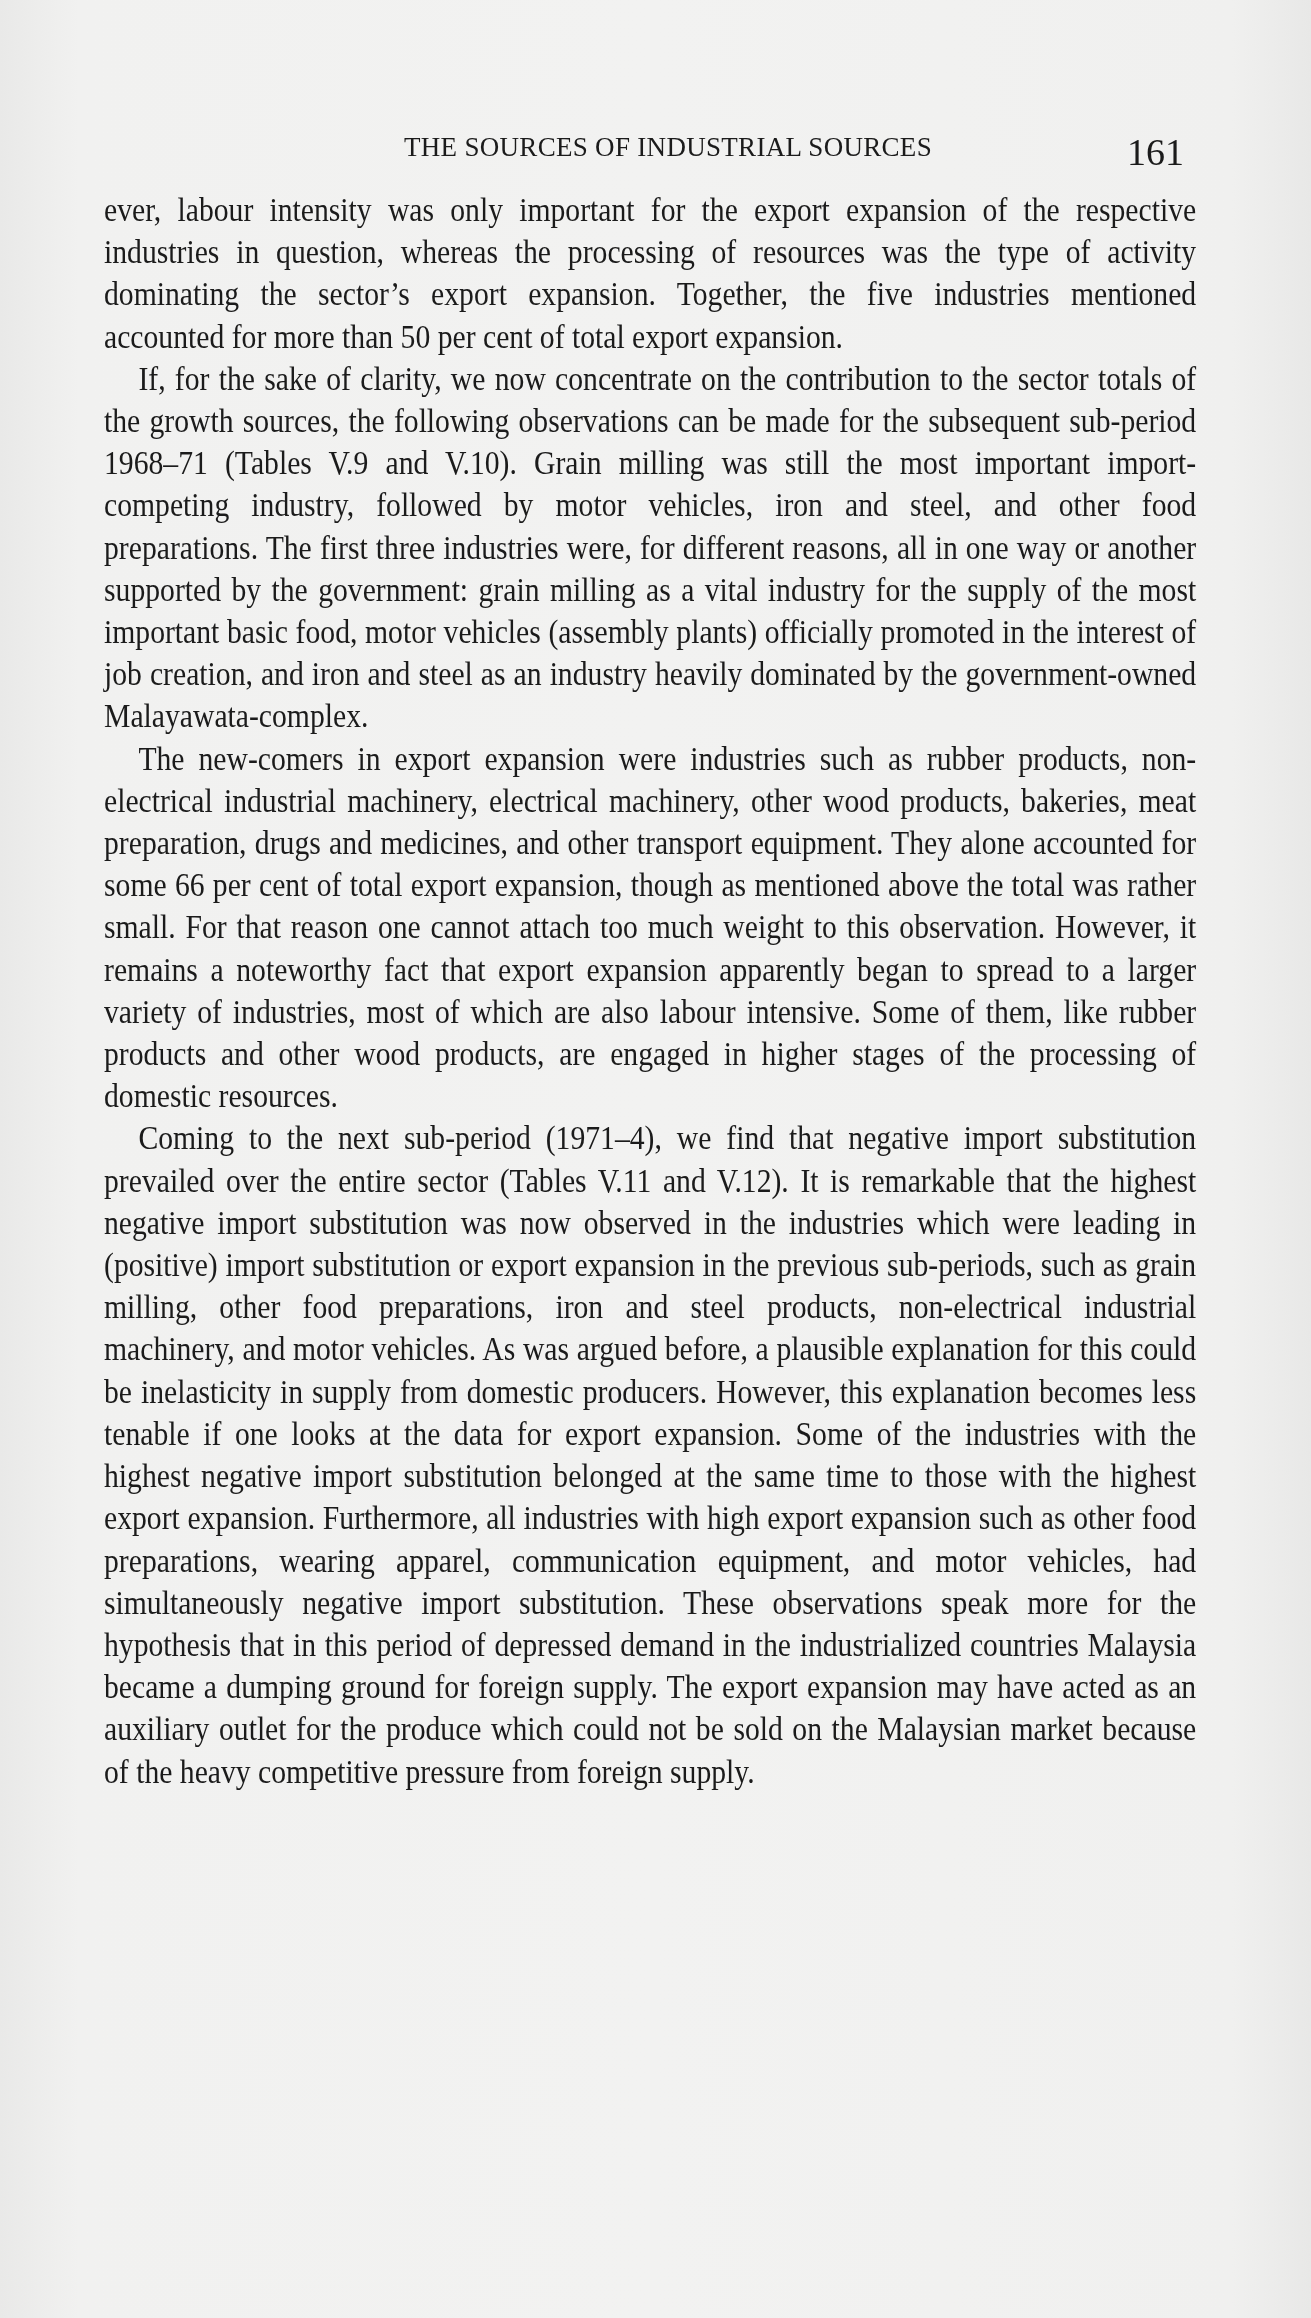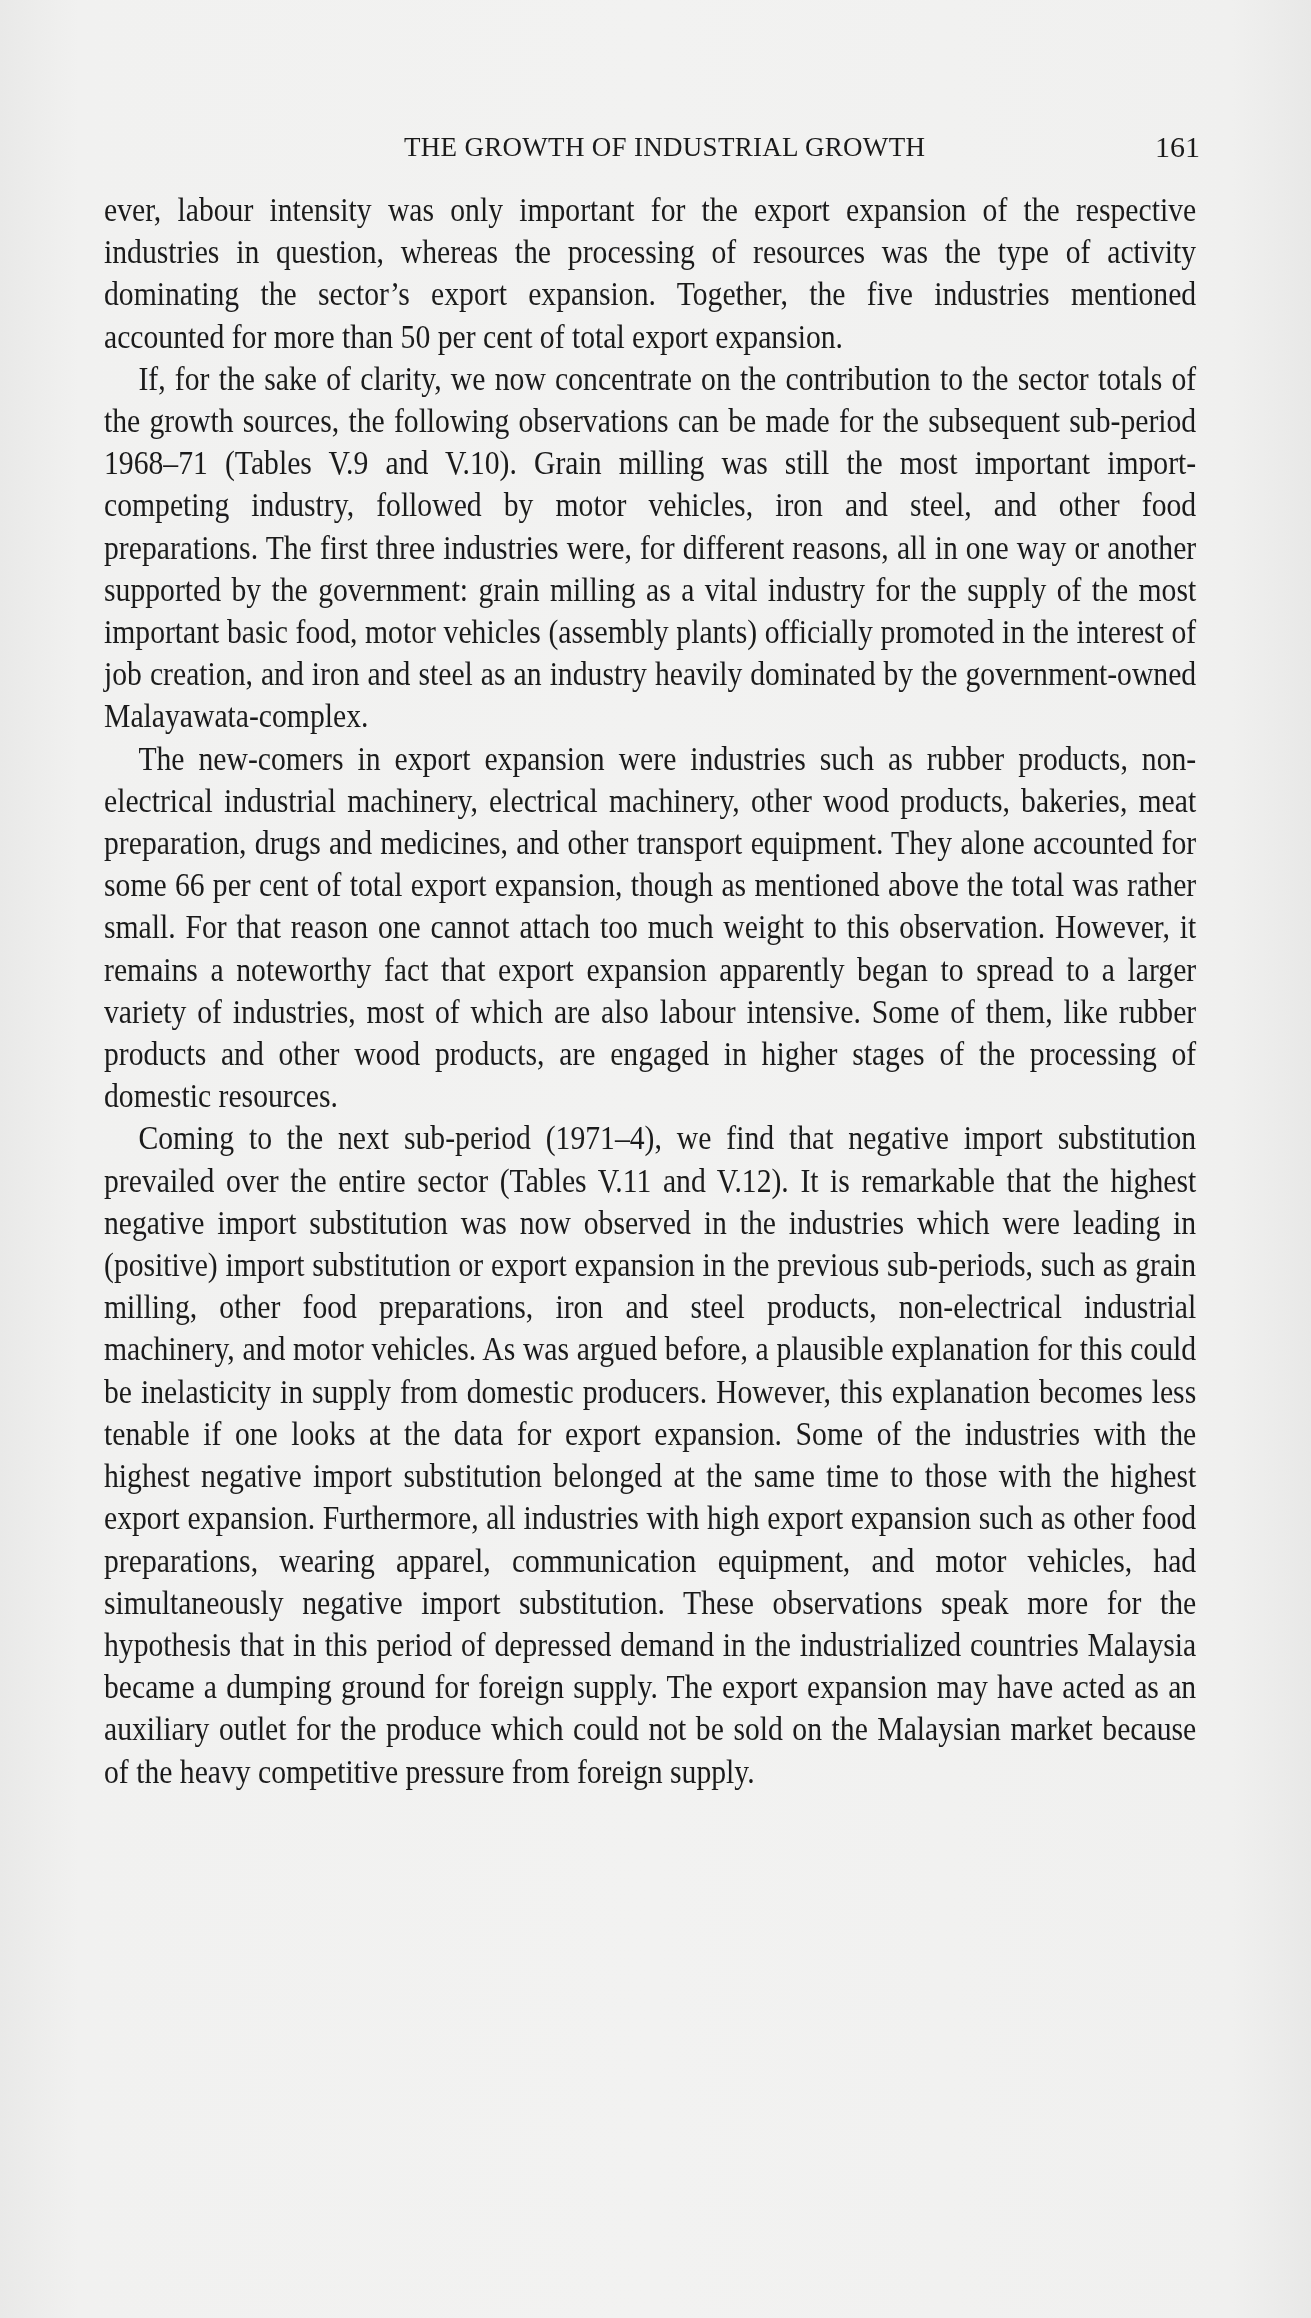--- a/index.html
+++ b/index.html
@@ -31,23 +31,23 @@
     }
     .running-head .title {
       position: absolute;
       left: 300px;
       top: 0;
       font-size: 27px;
       letter-spacing: 0.3px;
     }
     .running-head .folio {
       position: absolute;
-      right: 0;
+      right: 16px;
       top: -2px;
-      font-size: 30px;
+      font-size: 38px;
     }
     .body-text {
       position: absolute;
       left: 104px;
       top: 188px;
       width: 1092px;
       font-size: 34.5px;
       line-height: 42.2px;
       text-align: justify;
       transform: scaleX(0.86);
@@ -67,21 +67,21 @@
     .body-text p.cont {
       text-indent: 0;
     }
   </style>
 </head>
 <body>
 
 <div class="page">
 
   <div class="running-head">
-    <span class="title">THE GROWTH OF INDUSTRIAL GROWTH</span>
+    <span class="title">THE SOURCES OF INDUSTRIAL SOURCES</span>
     <span class="folio">161</span>
   </div>
 
   <div class="body-text">
     <p class="cont last">ever, labour intensity was only important for the export expansion of the respective industries in question, whereas the processing of resources was the type of activity dominating the sector’s export expansion. Together, the five industries mentioned accounted for more than 50 per cent of total export expansion.</p>
     <p class="indent last">If, for the sake of clarity, we now concentrate on the contribution to the sector totals of the growth sources, the following observations can be made for the subsequent sub-period 1968–71 (Tables V.9 and V.10). Grain milling was still the most important import-competing industry, followed by motor vehicles, iron and steel, and other food preparations. The first three industries were, for different reasons, all in one way or another supported by the government: grain milling as a vital industry for the supply of the most important basic food, motor vehicles (assembly plants) officially promoted in the interest of job creation, and iron and steel as an industry heavily dominated by the government-owned Malayawata-complex.</p>
     <p class="indent last">The new-comers in export expansion were industries such as rubber products, non-electrical industrial machinery, electrical machinery, other wood products, bakeries, meat preparation, drugs and medicines, and other transport equipment. They alone accounted for some 66 per cent of total export expansion, though as mentioned above the total was rather small. For that reason one cannot attach too much weight to this observation. However, it remains a noteworthy fact that export expansion apparently began to spread to a larger variety of industries, most of which are also labour intensive. Some of them, like rubber products and other wood products, are engaged in higher stages of the processing of domestic resources.</p>
     <p class="indent last">Coming to the next sub-period (1971–4), we find that negative import substitution prevailed over the entire sector (Tables V.11 and V.12). It is remarkable that the highest negative import substitution was now observed in the industries which were leading in (positive) import substitution or export expansion in the previous sub-periods, such as grain milling, other food preparations, iron and steel products, non-electrical industrial machinery, and motor vehicles. As was argued before, a plausible explanation for this could be inelasticity in supply from domestic producers. However, this explanation becomes less tenable if one looks at the data for export expansion. Some of the industries with the highest negative import substitution belonged at the same time to those with the highest export expansion. Furthermore, all industries with high export expansion such as other food preparations, wearing apparel, communication equipment, and motor vehicles, had simultaneously negative import substitution. These observations speak more for the hypothesis that in this period of depressed demand in the industrialized countries Malaysia became a dumping ground for foreign supply. The export expansion may have acted as an auxiliary outlet for the produce which could not be sold on the Malaysian market because of the heavy competitive pressure from foreign supply.</p>
   </div>
 

